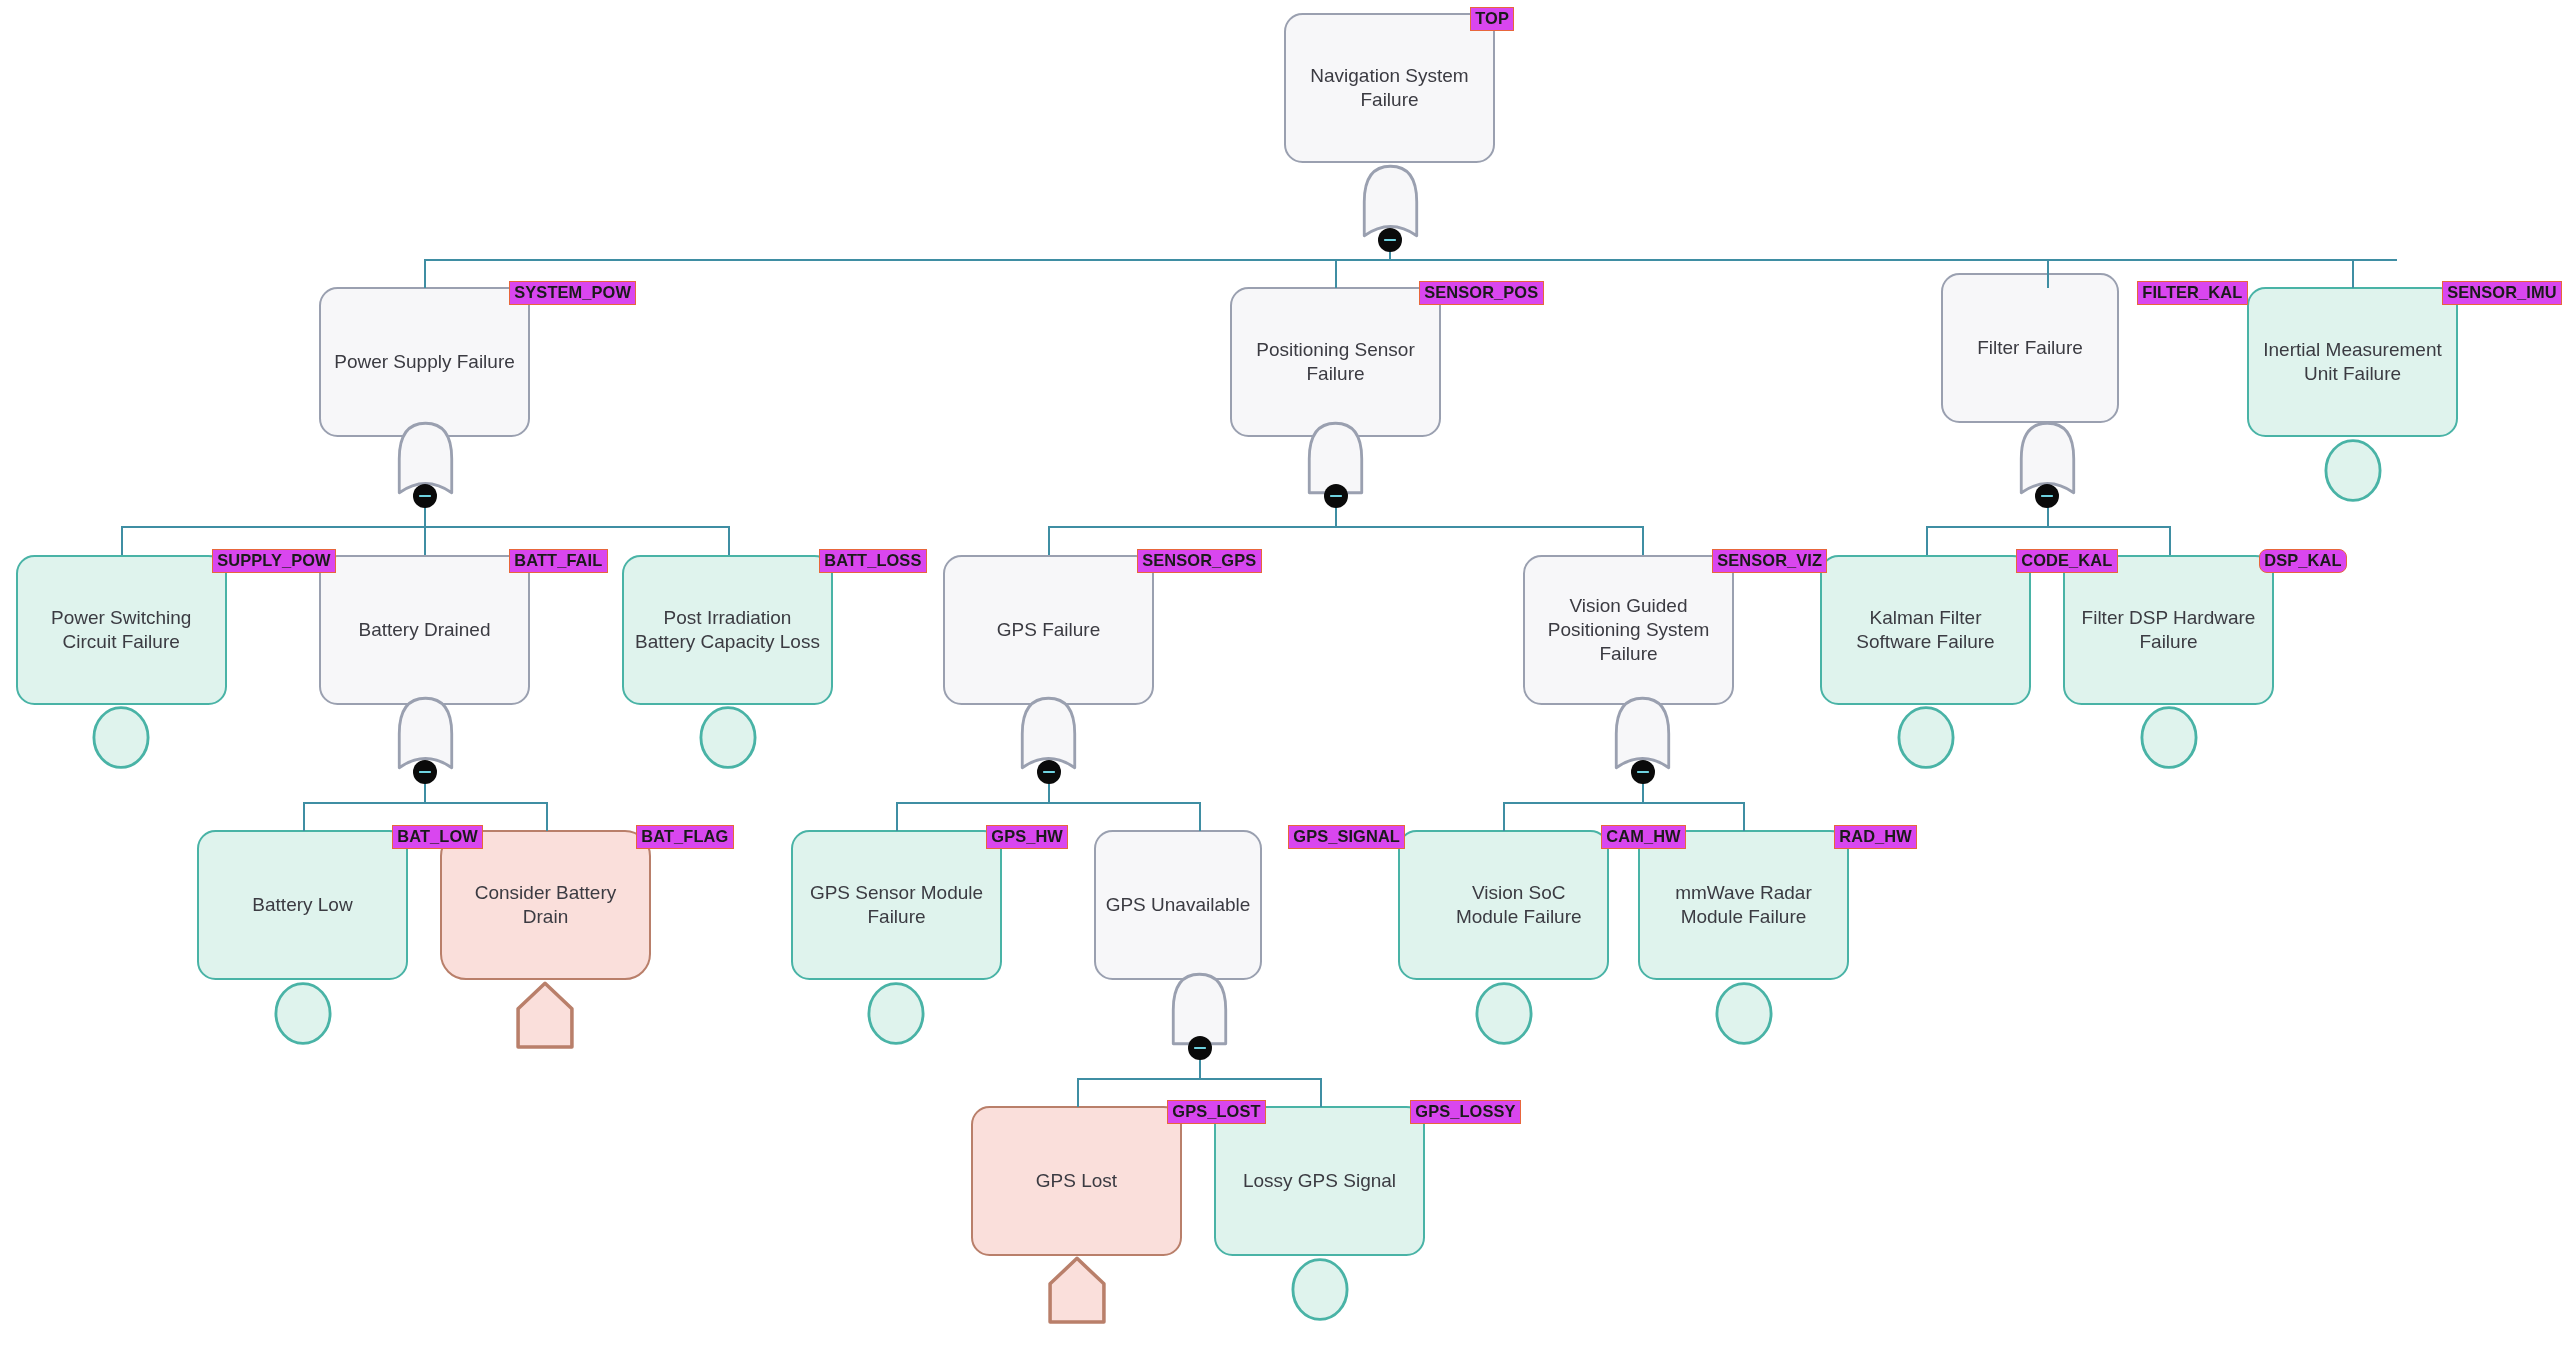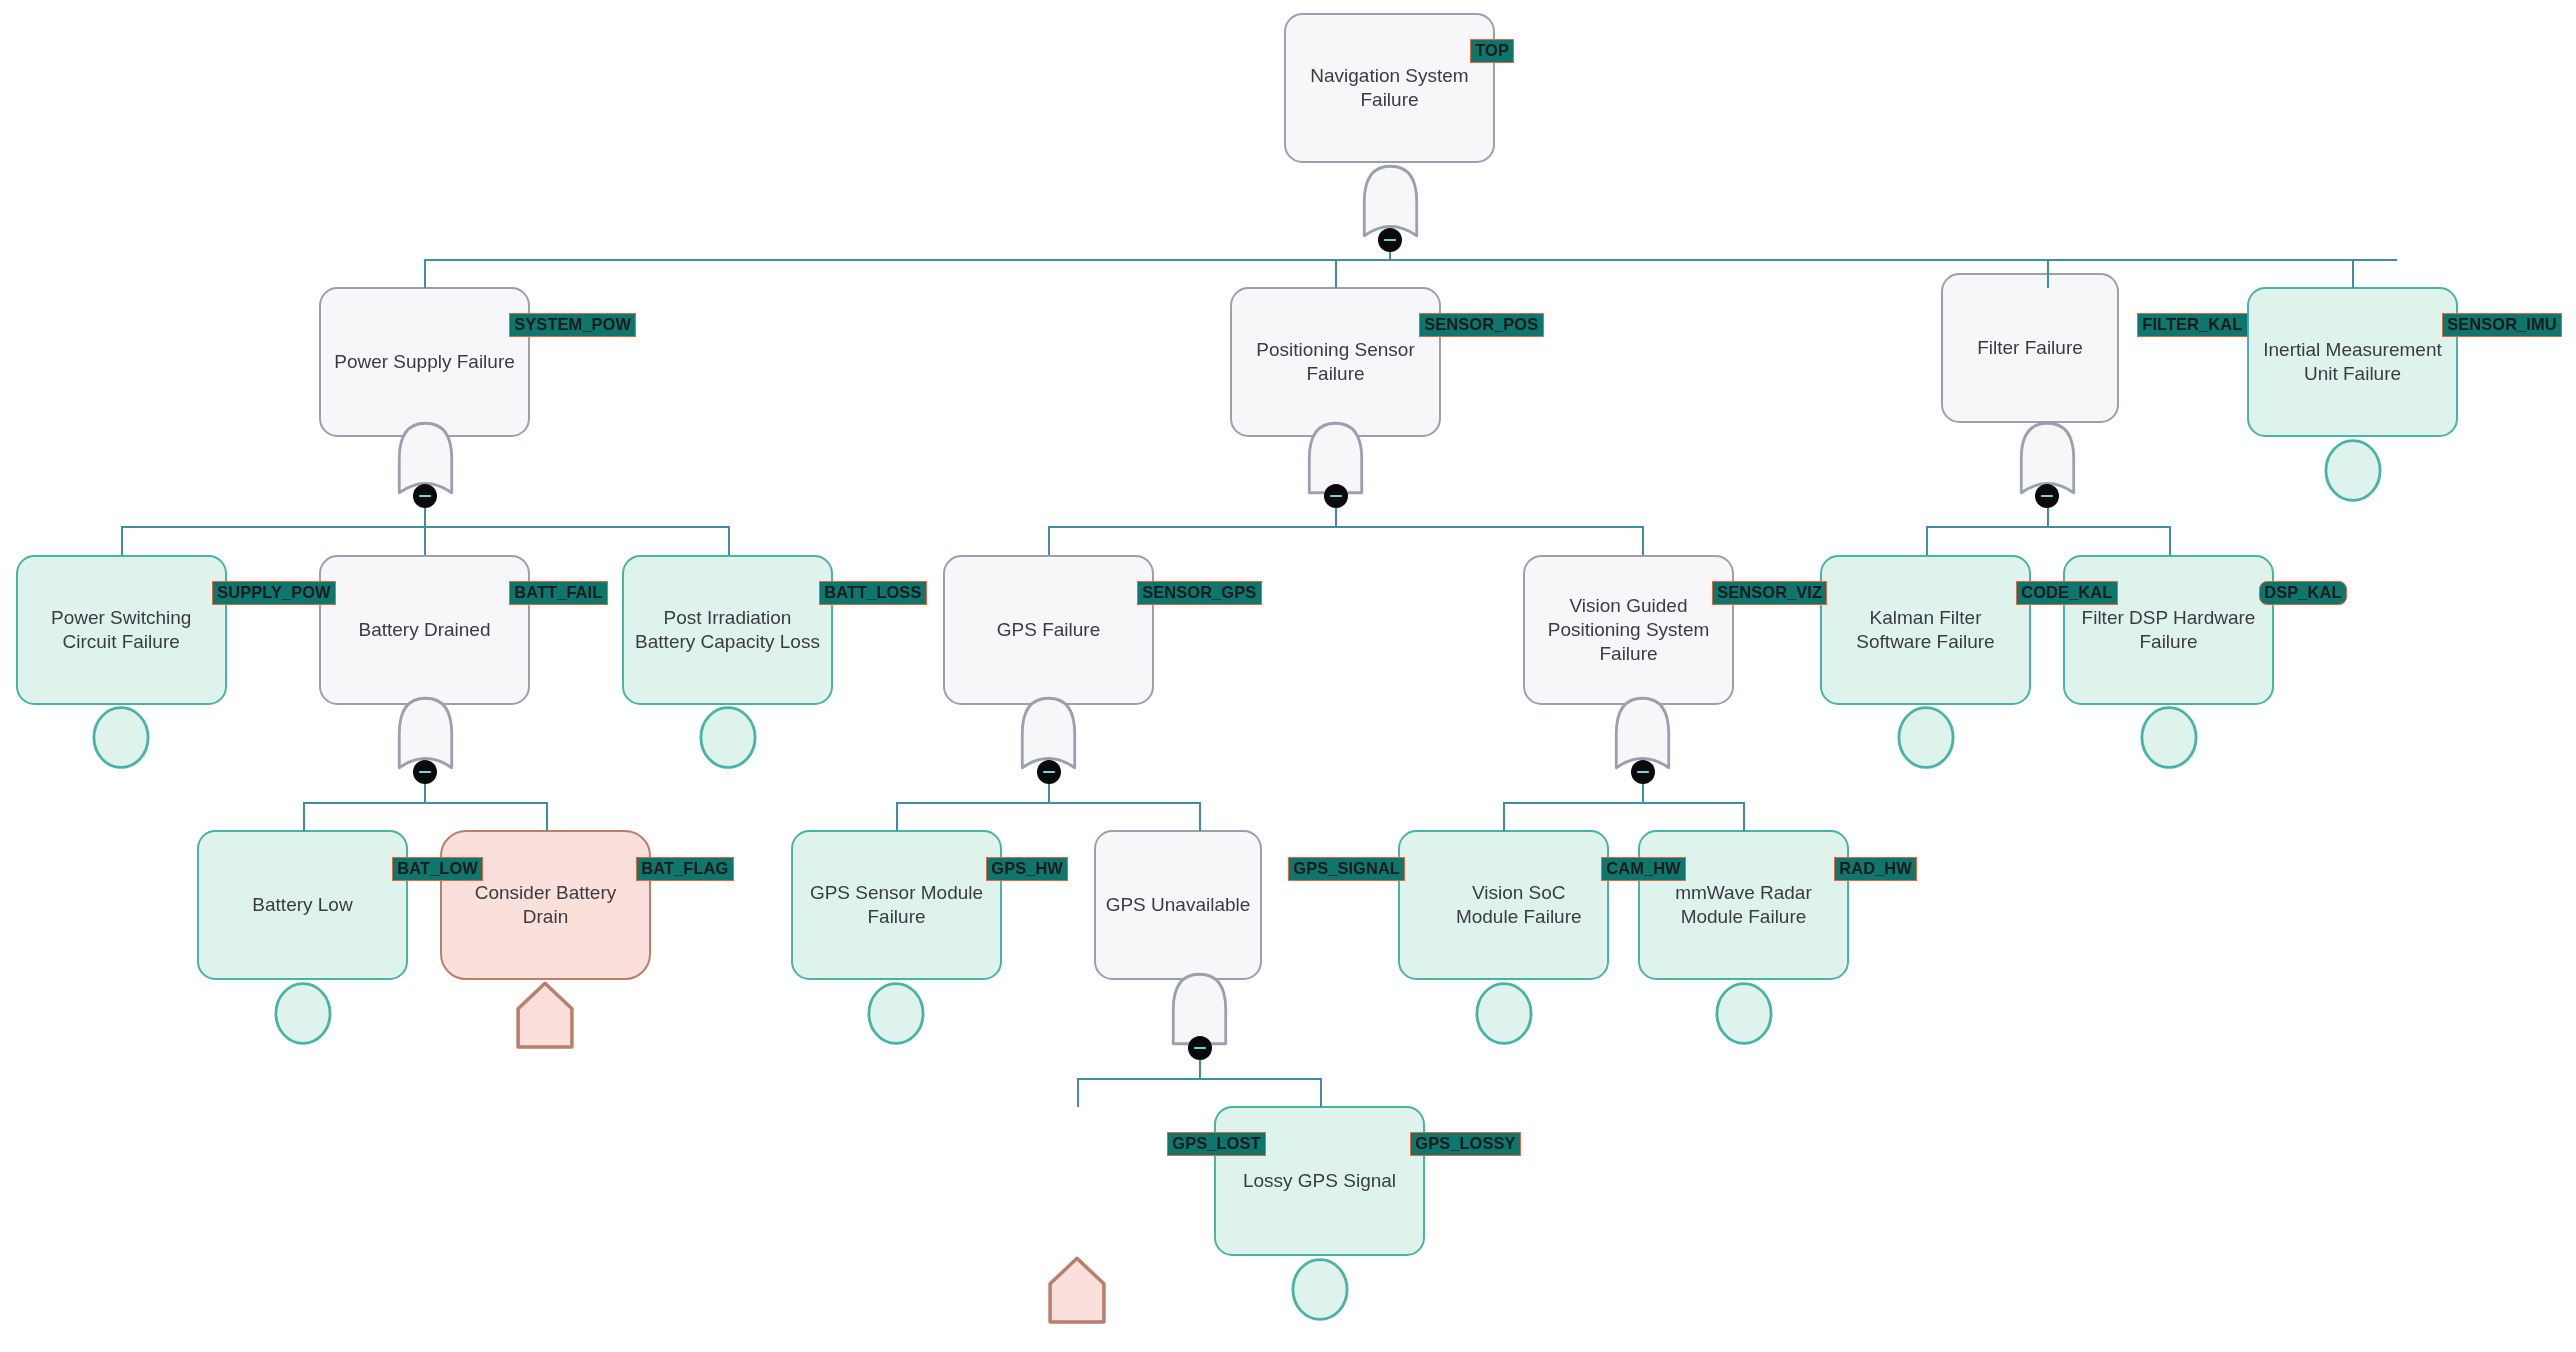--- a/index.html
+++ b/index.html
@@ -6,23 +6,23 @@
   html,body{margin:0;padding:0;background:#ffffff;}
   body{font-family:"Liberation Sans","DejaVu Sans",sans-serif;}
   #canvas{position:relative;width:2576px;height:1352px;background:#ffffff;overflow:hidden;}
 
   .node{position:absolute;box-sizing:border-box;border-radius:18.5px;border:2.1px solid #9aa0b0;
         background:#f7f7f9;display:flex;align-items:center;justify-content:center;text-align:center;
         color:#3b3b42;font-size:19px;line-height:1.28;font-weight:400;padding:4.3px 8.5px;}
   .node.basic{border-color:#49b3a6;background:#dff3ed;}
   .node.cond{border-color:#b97f6a;background:#fadfdb;}
 
-  .tag{position:absolute;background:#0f766e;border:1.4px solid #e8663c;color:#1b1b1b;
+  .tag{position:absolute;background:#d946ef;border:1.4px solid #e8663c;color:#1b1b1b;
        font-size:16.4px;font-weight:700;letter-spacing:0.1px;padding:0.7px 4.3px 2.1px 4.3px;white-space:nowrap;
-       font-family:"Liberation Sans","DejaVu Sans",sans-serif;z-index:40;margin-top:32px;}
+       font-family:"Liberation Sans","DejaVu Sans",sans-serif;z-index:40;}
 
   .wire{position:absolute;background:#3f8ea3;z-index:1;}
   .wire.v{width:2.1px;}
   .wire.h{height:2.1px;}
 
   .gate{position:absolute;z-index:5;}
   .gate svg{display:block;overflow:visible;}
   .badge{position:absolute;width:24px;height:24px;border-radius:50%;background:#0a0a0a;z-index:30;
          display:flex;align-items:center;justify-content:center;}
   .badge i{display:block;width:12px;height:2.8px;background:#6fd3e0;border-radius:0.7px;}
@@ -275,20 +275,23 @@
   <div class="node basic" style="left:1638px;top:830px;width:211px;height:150px;">
     <span>mmWave Radar Module Failure</span>
   </div>
   <div class="tag" style="left:1834px;top:825px;">RAD_HW</div>
   <div class="evt" style="left:1714px;top:980px;">
     <svg width="60" height="67" viewBox="0 0 84 94">
       <ellipse cx="42" cy="47" rx="38" ry="42" fill="#dff3ed" stroke="#49b3a6" stroke-width="4"></ellipse>
     </svg>
   </div>
 
+  <div class="node cond" style="left:971px;top:1106px;width:211px;height:150px;">
+    <span>GPS Lost</span>
+  </div>
   <div class="tag" style="left:1167px;top:1100px;">GPS_LOST</div>
   <div class="evt" style="left:1043px;top:1254px;">
     <svg width="68" height="71" viewBox="0 0 96 100">
       <path d="M10 96 L10 42 L48 6 L86 42 L86 96 Z" fill="#fadfdb" stroke="#b97f6a" stroke-width="5" stroke-linejoin="round"></path>
     </svg>
   </div>
 
   <div class="node basic" style="left:1214px;top:1106px;width:211px;height:150px;">
     <span>Lossy GPS Signal</span>
   </div>

